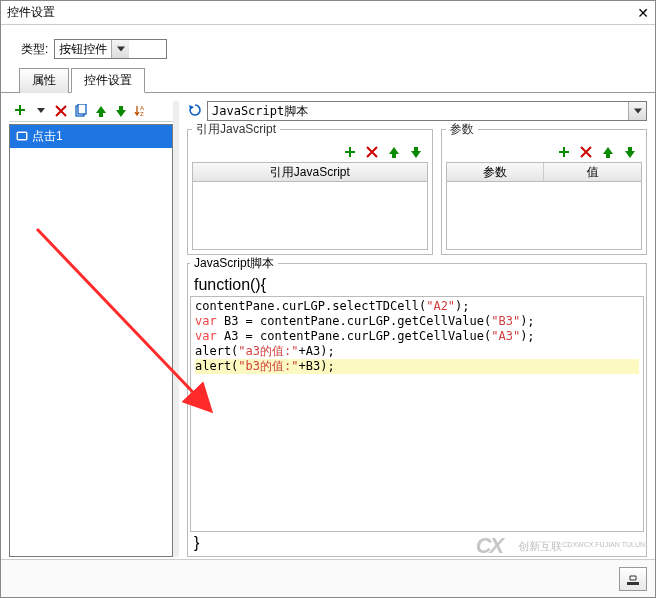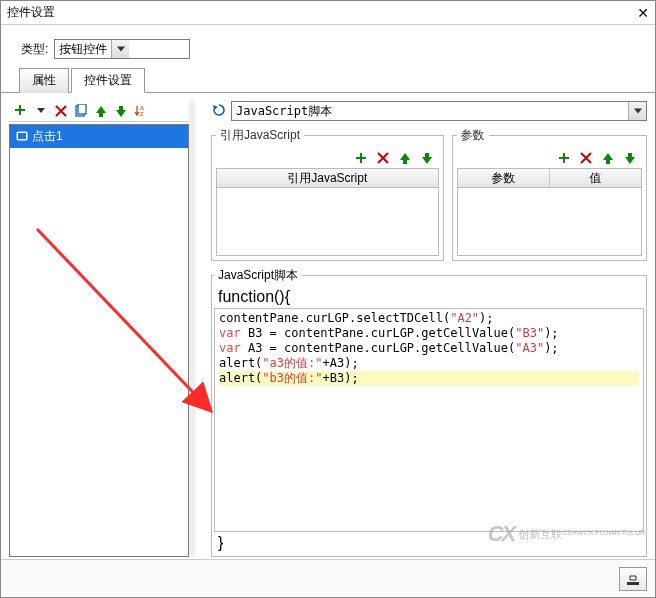--- a/index.html
+++ b/index.html
@@ -70,21 +70,21 @@
     border-bottom: 1px solid #fff;
     font-weight: normal;
   }
   .body {
     display: flex;
     padding: 8px 8px 0 8px;
     height: calc(100% - 24px - 46px - 24px - 38px);
     position: relative;
   }
   .leftpanel {
-    width: 180px;
+    width: 164px;
     display: flex;
     flex-direction: column;
   }
   .toolbar {
     display: flex;
     gap: 4px;
     align-items: center;
     padding: 2px 4px;
     border-bottom: 1px solid #ccc;
   }
@@ -106,22 +106,21 @@
   }
   .splitter {
     width: 6px;
     background: #eee;
     cursor: col-resize;
   }
   .rightpanel {
     flex: 1;
     display: flex;
     flex-direction: column;
-    padding-left: 16px;
-    gap: 6px;
+    padding-left: 8px;
     position: relative;
   }
   .scriptselect {
     display: flex;
     gap: 4px;
     align-items: center;
   }
   .wide-dd {
     border: 1px solid #7a7a7a;
     height: 20px;
@@ -212,25 +211,25 @@
     padding-right: 8px;
   }
   .footer .btn {
     border: 1px solid #999;
     background: linear-gradient(#fff,#e8e8e8);
     width: 28px; height: 24px;
     display:flex;align-items:center;justify-content:center;
   }
   .watermark {
     position: absolute;
-    right: 10px; bottom: 50px;
+    right: 10px; bottom: 38px;
     opacity: 0.55;
     display: flex;
     align-items: center;
-    gap: 4px;
+    gap: 16px;
     font-size: 11px;
     color: #888;
     pointer-events: none;
   }
   .watermark .cx { font-size: 22px; font-weight: 700; font-style: italic; color: #999; letter-spacing: -2px;}
   .redarrow {
     position: absolute;
     left: 32px;
     top: 132px;
     width: 190px;
@@ -241,21 +240,21 @@
 </head>
 <body>
 
 <div class="titlebar">
   <span class="title">控件设置</span>
   <span class="close">✕</span>
 </div>
 
 <div class="toprow">
   <span>类型:</span>
-  <div class="dropdown" style="width:136px">
+  <div class="dropdown" style="width:113px">
     <span class="val">按钮控件</span>
     <span class="arrow">
       <svg viewBox="0 0 10 6">
           <path d="M0 0 L10 0 L5 6 Z" fill="#333"></path>
         </svg>
     </span>
   </div>
 </div>
 
 <div class="tabs">

